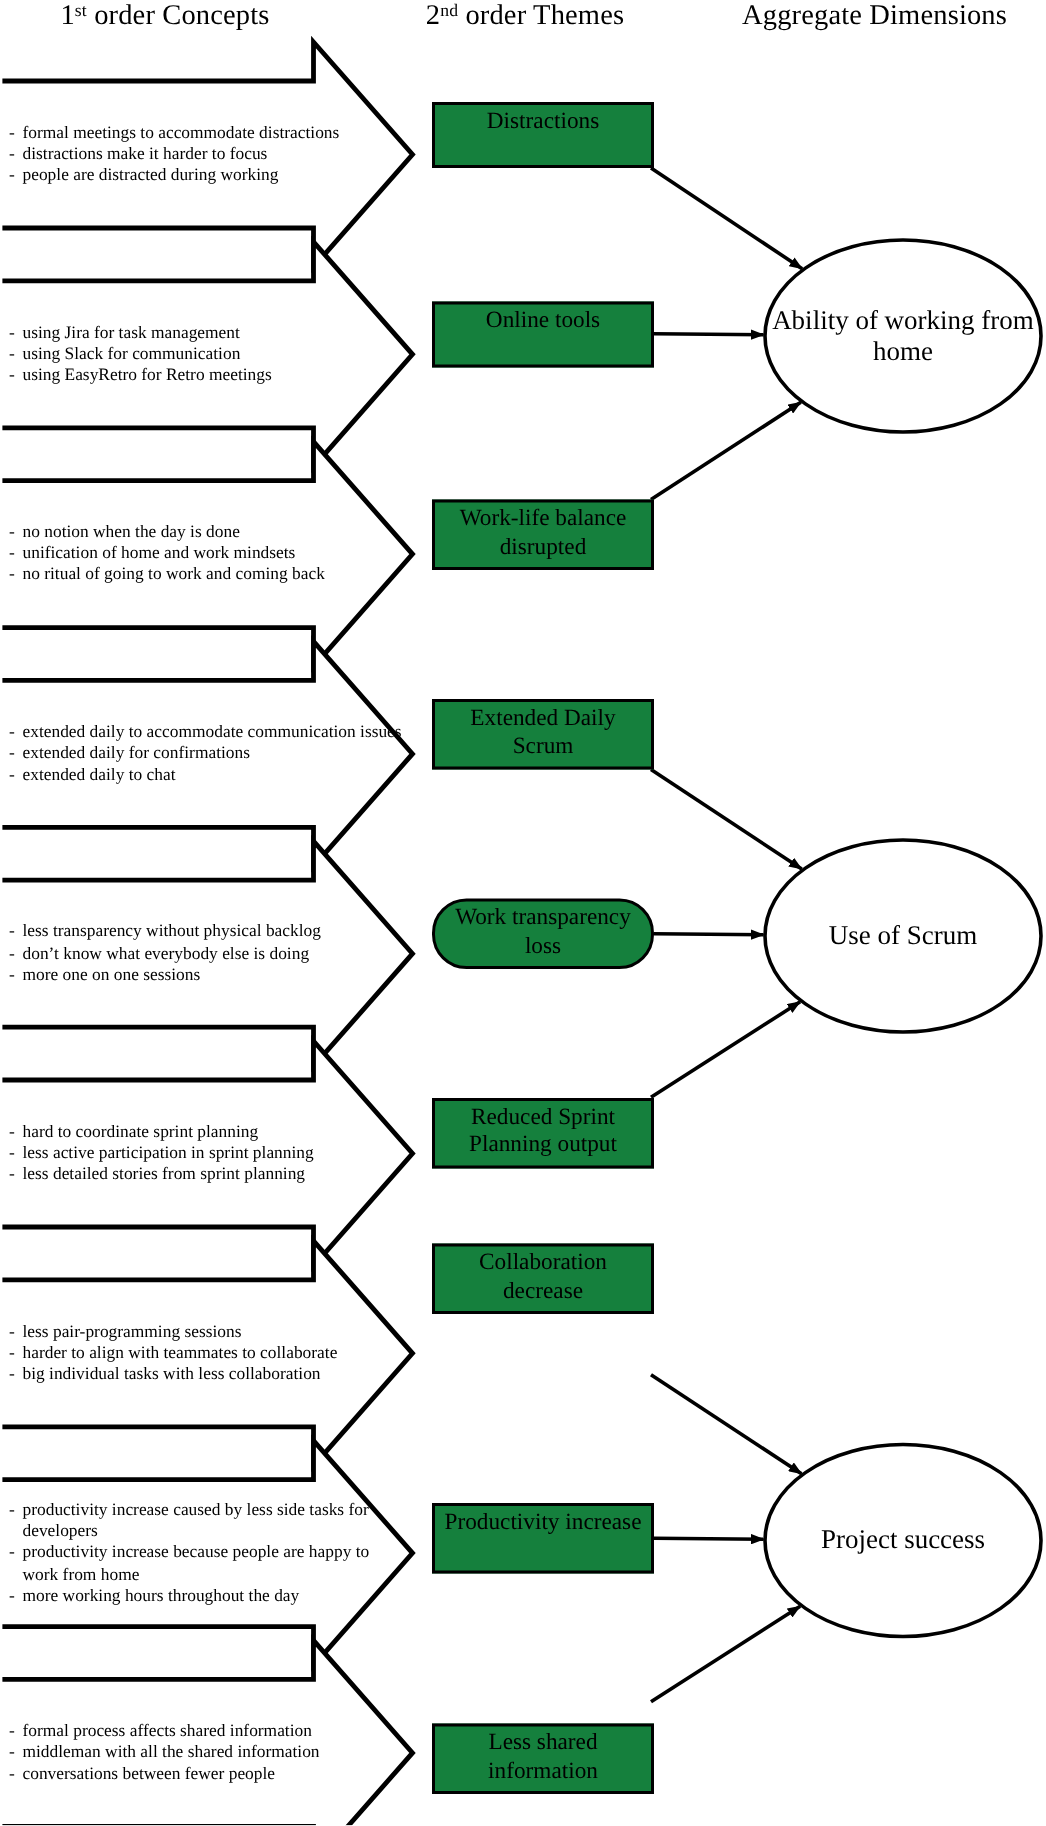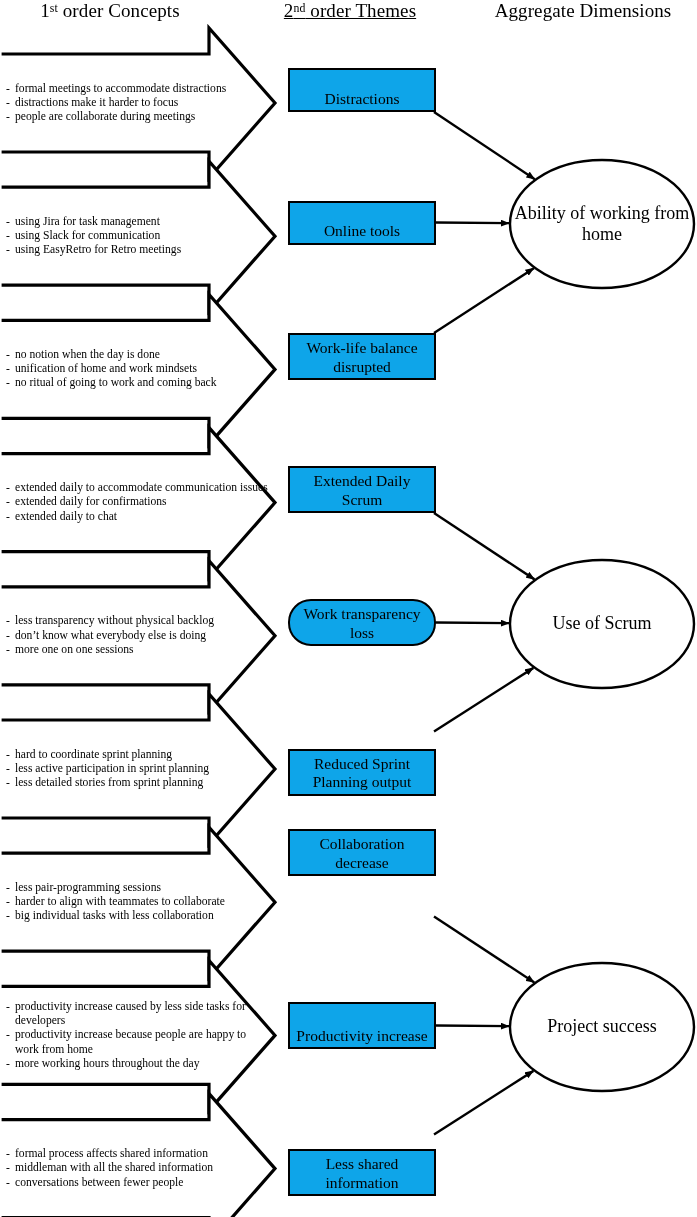--- a/index.html
+++ b/index.html
@@ -29,21 +29,21 @@
   .col-header {
     position: absolute;
     top: 0px;
     font-size: 19px;
     line-height: 22px;
     text-align: center;
     white-space: nowrap;
     letter-spacing: 0.1px;
   }
   #hdr-concepts { left: 10px;  width: 200px; }
-  #hdr-themes   { left: 250px; width: 200px; text-decoration: underline; }
+  #hdr-themes   { left: 250px; width: 200px; }
   #hdr-agg      { left: 478px; width: 210px; }
   .col-header sup {
     font-size: 0.62em;
     vertical-align: 0.45em;
     line-height: 0;
   }
 
   
   .concept-text {
     position: absolute;
@@ -66,23 +66,23 @@
     flex: 1 1 auto;
   }
 
   
   .theme-box {
     position: absolute;
     left: 288px;
     width: 148px;
     box-sizing: border-box;
     border: 2.2px solid #000;
-    background: #0ea5e9;
+    background: #15803d;
     display: flex;
-    align-items: flex-end;
+    align-items: flex-start;
     justify-content: center;
     text-align: center;
     font-size: 15.5px;
     line-height: 18.5px;
     padding: 2px 4px;
     z-index: 3;
   }
 
   
   .agg-label {
@@ -147,21 +147,21 @@
         <div class="bullet-row">
           <span class="dash">-</span>
           <span class="btxt">formal meetings to accommodate distractions</span>
         </div>
         <div class="bullet-row">
           <span class="dash">-</span>
           <span class="btxt">distractions make it harder to focus</span>
         </div>
         <div class="bullet-row">
           <span class="dash">-</span>
-          <span class="btxt">people are collaborate during meetings</span>
+          <span class="btxt">people are distracted during working</span>
         </div>
       </div>
       <div class="concept-text" id="online-tools-concepts" style="top: 214.7px;">
         <div class="bullet-row">
           <span class="dash">-</span>
           <span class="btxt">using Jira for task management</span>
         </div>
         <div class="bullet-row">
           <span class="dash">-</span>
           <span class="btxt">using Slack for communication</span>
@@ -279,21 +279,21 @@
       </div>
       <div class="theme-box" id="work-life-balance-box" style="top: 333px; height: 47px;">
         <span>Work-life balance disrupted</span>
       </div>
       <div class="theme-box" id="extended-daily-scrum-box" style="top: 466px; height: 47px;">
         <span>Extended Daily Scrum</span>
       </div>
       <div class="theme-box" id="work-transparency-box" style="top: 599px; height: 47px; border-radius: 23px;">
         <span>Work transparency loss</span>
       </div>
-      <div class="theme-box" id="reduced-sprint-box" style="top: 731.5px; height: 47px; margin-top: 17px;">
+      <div class="theme-box" id="reduced-sprint-box" style="top: 731.5px; height: 47px;">
         <span>Reduced Sprint Planning output</span>
       </div>
       <div class="theme-box" id="collaboration-box" style="top: 829px; height: 47px;">
         <span>Collaboration decrease</span>
       </div>
       <div class="theme-box" id="productivity-box" style="top: 1002px; height: 47px;">
         <span>Productivity increase</span>
       </div>
       <div class="theme-box" id="less-shared-info-box" style="top: 1149px; height: 47px;">
         <span>Less shared information</span>

